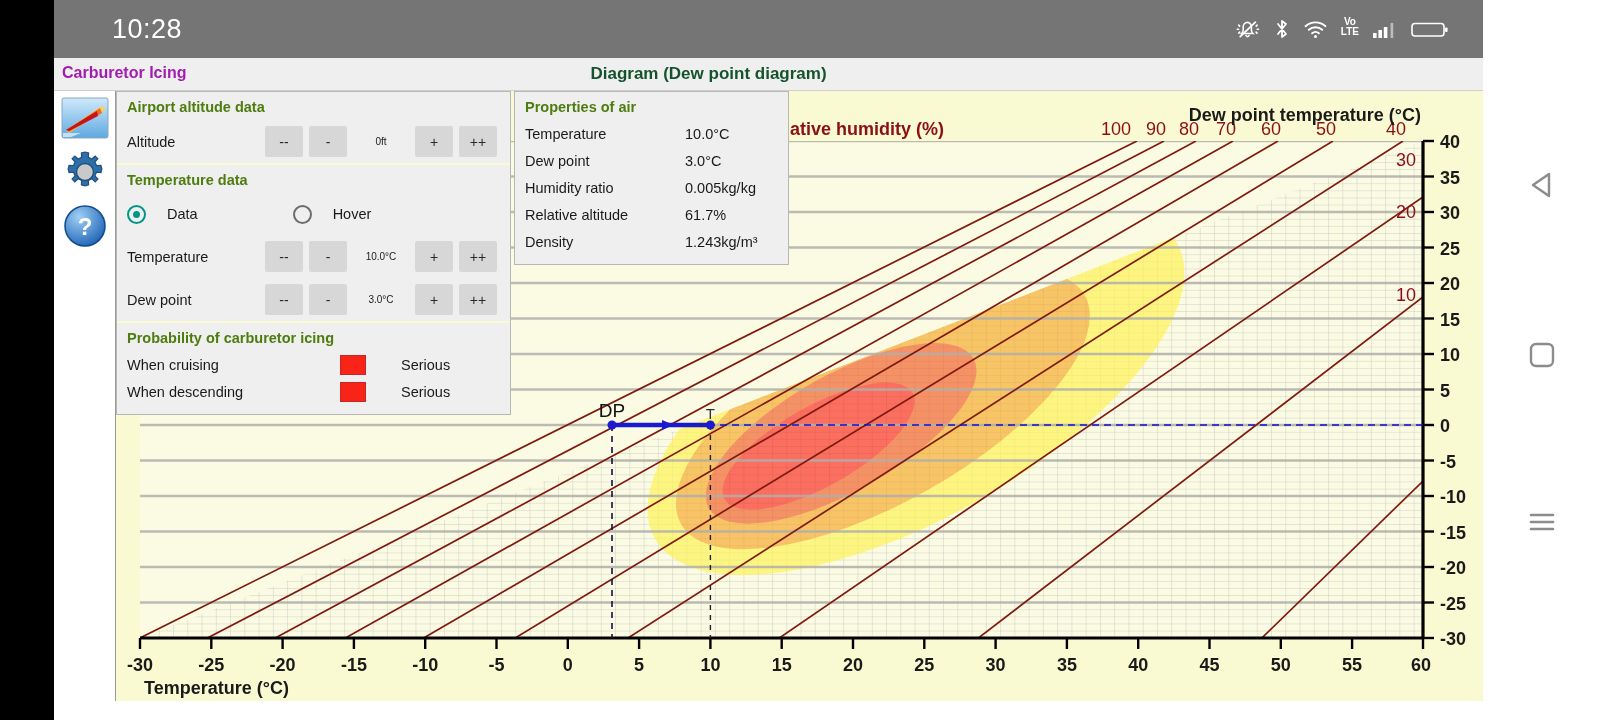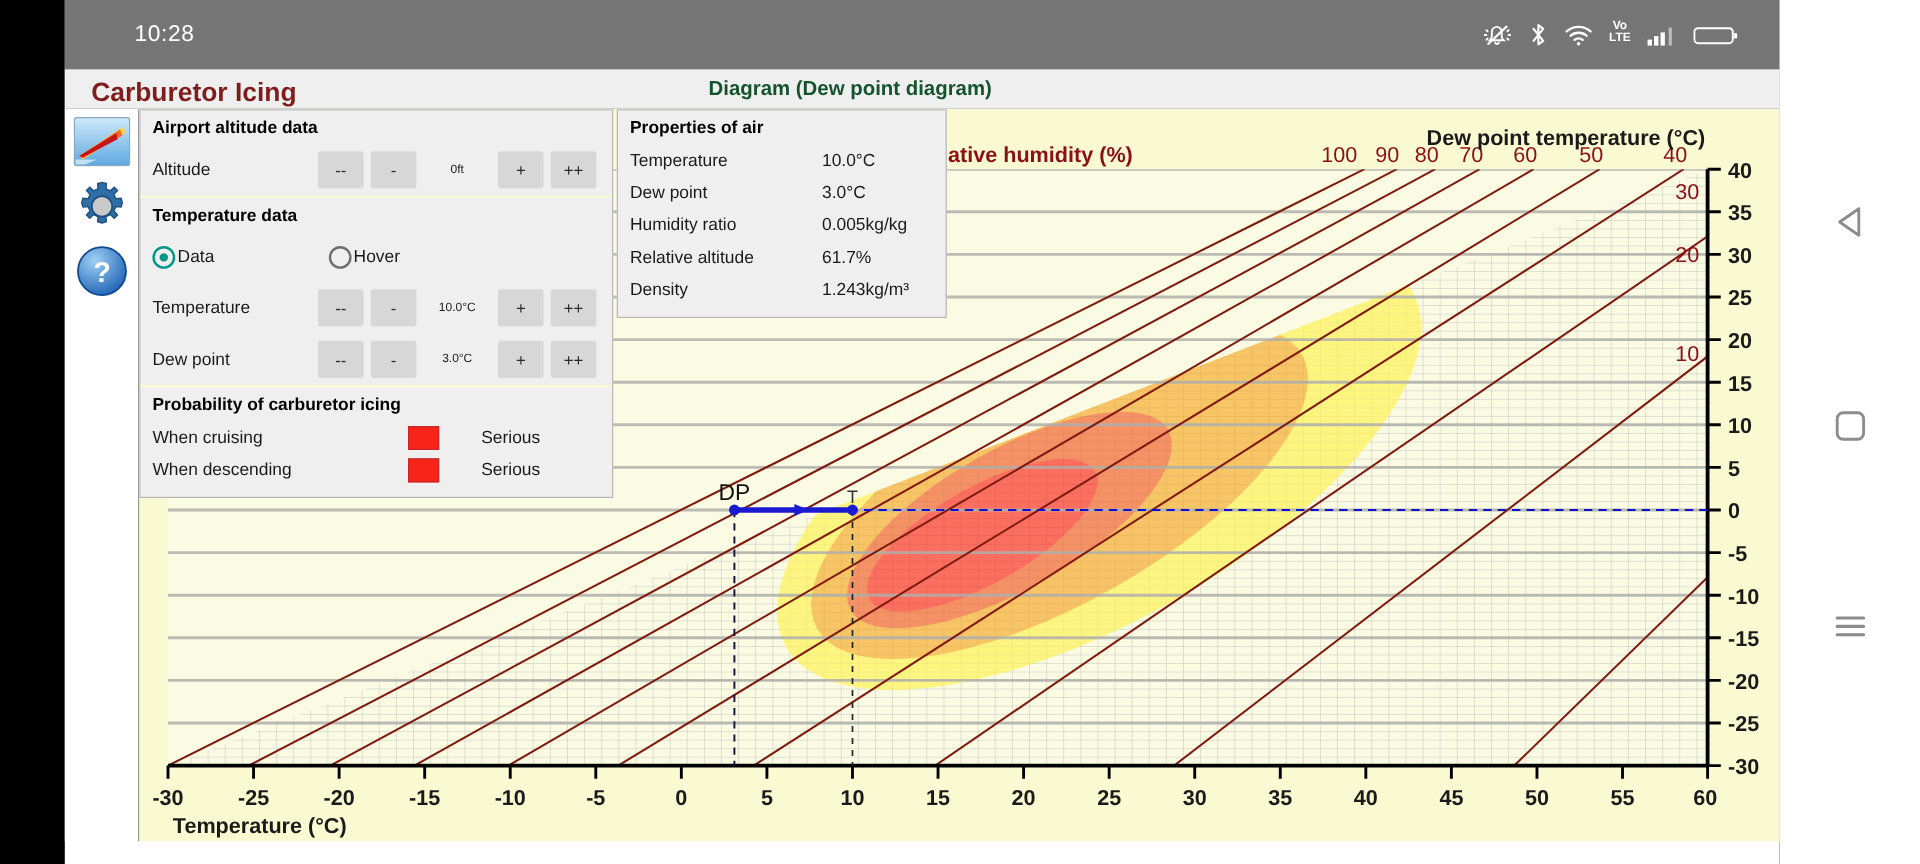--- a/index.html
+++ b/index.html
@@ -26,21 +26,21 @@
   
   #statusbar {
     position: absolute; left: 0; top: 0;
     width: 1429px; height: 58px;
     background: #757575;
     display: flex; align-items: center;
     color: #fff;
   }
   #clock {
     margin-left: 58px;
-    font-size: 19px;
+    font-size: 27px;
     letter-spacing: .5px;
     color: #fff;
   }
   #sysicons {
     margin-left: auto; margin-right: 34px;
     display: flex; align-items: flex-start; gap: 13px;
   }
   #sysicons .ic { display: block; }
   .volte {
     font-size: 10px; line-height: 9.5px; font-weight: bold;
@@ -49,22 +49,22 @@
   }
 
   
   #titlebar {
     position: absolute; left: 0; top: 58px;
     width: 1429px; height: 33px;
     background: #efefef;
     border-bottom: 1px solid #cfcfcf;
   }
   #app-title {
-    position: absolute; left: 22px; top: 6px;
-    font-size: 22px; font-weight: bold; color: #7f1d1d;
+    position: absolute; left: 8px; top: 6px;
+    font-size: 16px; font-weight: bold; color: #a21caf;
   }
   #diagram-title {
     position: absolute; left: 0; right: 0; top: 6px;
     text-align: center;
     font-size: 17px; font-weight: bold; color: #14532d;
     padding-right: 120px;
   }
 
   
   #rail {
@@ -91,21 +91,21 @@
   .panel {
     position: absolute;
     background: #efefef;
     border: 1px solid #b7b7b7;
     z-index: 40;
   }
   #panel-left  { left: 0;   top: 0;  width: 395px; }
   #panel-props { left: 398px; top: 0; width: 275px; }
 
   .sec-title {
-    font-size: 14.5px; font-weight: bold; color: #000000;
+    font-size: 14.5px; font-weight: bold; color: #4d7c0f;
     padding: 7px 10px 5px 10px;
   }
   .sec-divider { height: 2px; background: #fafad2; }
 
   .row {
     display: flex; align-items: center;
     height: 43px; padding: 0 10px;
   }
   .row .lbl { font-size: 14.5px; color: #1a1a1a; }
   .stepper { margin-left: auto; display: flex; align-items: center; }
@@ -124,21 +124,21 @@
 
   .radio-row { display: flex; align-items: center; height: 42px; padding: 0 10px; }
   .radio-wrap { display: flex; align-items: center; cursor: pointer; }
   .radio-wrap.second { margin-left: 95px; }
   .radio { width: 19px; height: 19px; border-radius: 50%; border: 2px solid #6d6d6d; position: relative; }
   .radio.on { border-color: #009688; }
   .radio.on::after {
     content:''; position:absolute; left: 4px; top: 4px;
     width: 7px; height: 7px; border-radius: 50%; background: #009688;
   }
-  .radio-lbl { margin-left: 2px; font-size: 14.5px; color: #1a1a1a; }
+  .radio-lbl { margin-left: 21px; font-size: 14.5px; color: #1a1a1a; }
 
   .prob-row {
     display: flex; align-items: center; height: 27px; padding: 0 10px;
     font-size: 14.5px; color: #1a1a1a; gap: 23px;
   }
   .prob-row .pl { width: 190px; }
   .swatch { width: 26px; height: 20px; border: 1px solid #c62828; }
   .prob-row .pv { margin-left: 12px; }
 
   .prop-row {

